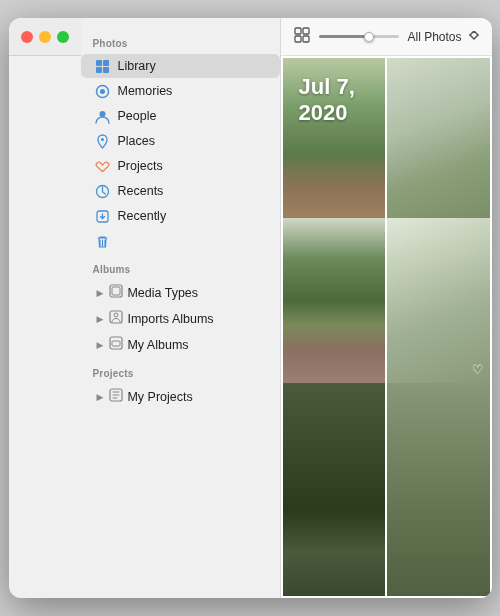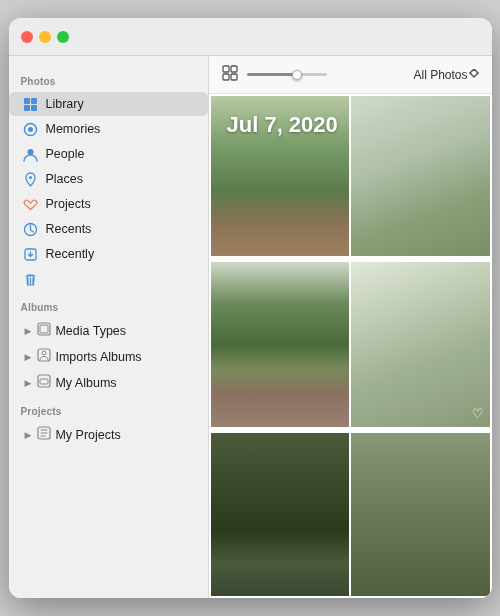--- a/index.html
+++ b/index.html
@@ -15,21 +15,21 @@
     }
 
     .window {
       width: 483px;
       height: 580px;
       background: #f0f0f0;
       border-radius: 12px;
       box-shadow: 0 10px 40px rgba(0,0,0,0.4);
       overflow: hidden;
       display: flex;
-      flex-direction: column;
+      flex-direction: row;
     }
 
     .titlebar {
       height: 38px;
       background: #ececec;
       display: flex;
       align-items: center;
       padding: 0 12px;
       flex-shrink: 0;
       border-bottom: 1px solid #d0d0d0;
@@ -165,21 +165,21 @@
       border-radius: 50%;
       position: absolute;
       top: -3.5px;
       left: 57%;
       box-shadow: 0 1px 3px rgba(0,0,0,0.3);
     }
 
     .all-photos-select {
       display: flex;
       align-items: center;
-      gap: 0;
+      gap: 6px;
       font-size: 12px;
       color: #333;
       margin-left: auto;
     }
 
     .date-header {
       font-size: 22px;
       font-weight: 700;
       color: white;
       position: absolute;
@@ -215,21 +215,21 @@
       flex: 1;
       overflow: hidden;
       position: relative;
     }
 
     .main-grid {
       width: 100%;
       height: 100%;
       display: flex;
       flex-direction: column;
-      gap: 6px;
+      gap: 0;
       padding: 2px;
       position: relative;
     }
 
     .cell {
       flex: 1;
       overflow: hidden;
       position: relative;
     }
   </style>

